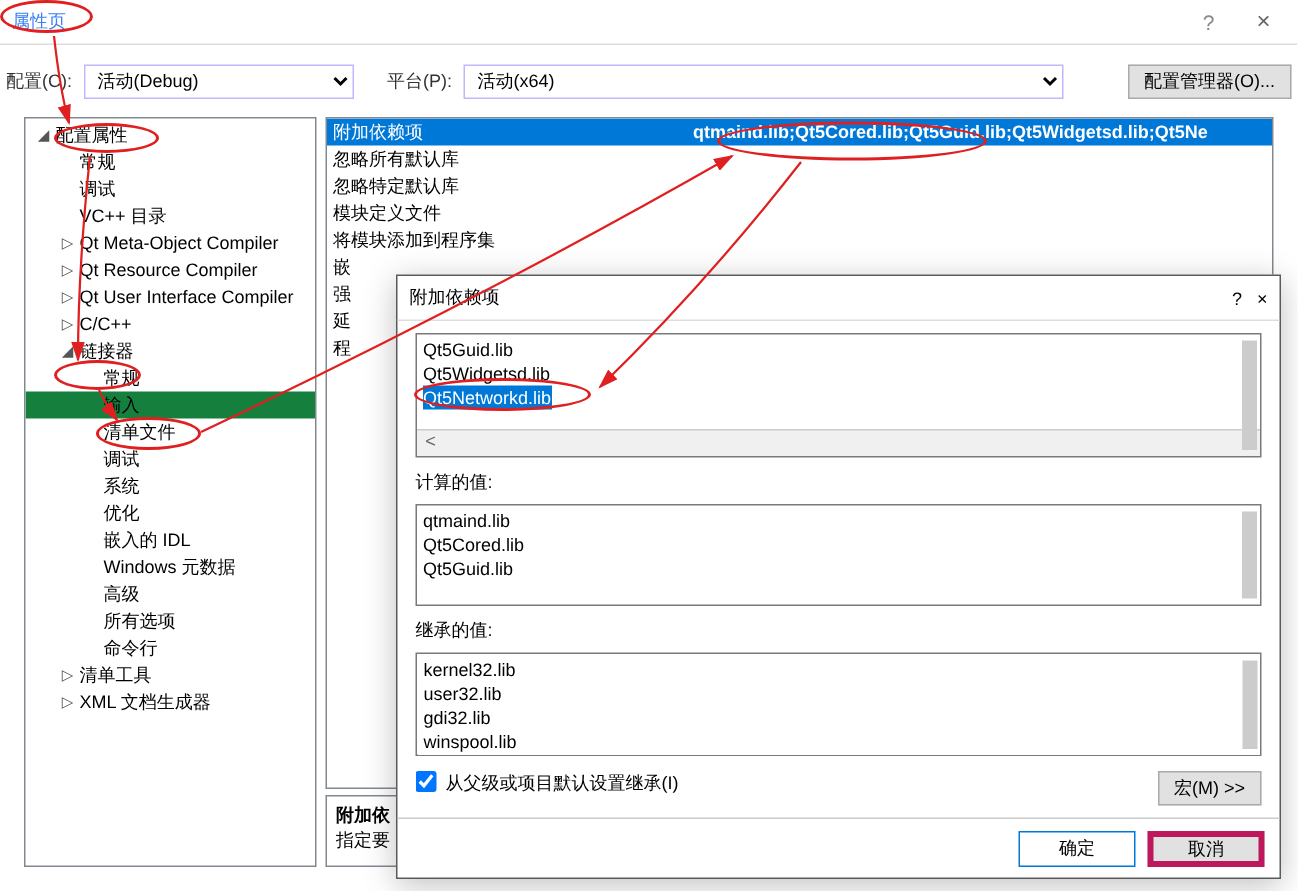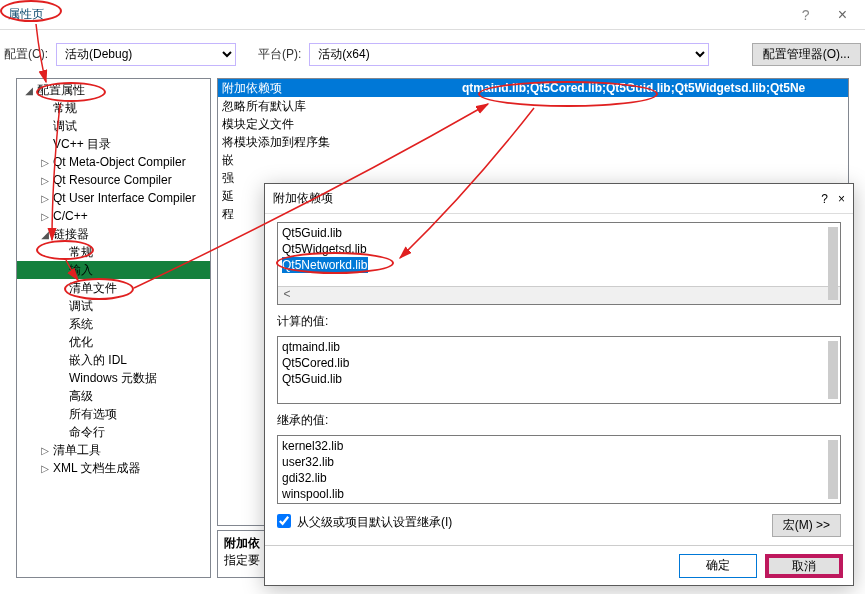--- a/index.html
+++ b/index.html
@@ -1,19 +1,19 @@
 <!DOCTYPE html>
 <html><head>
   <meta charset="utf-8">
   <style>
     * { box-sizing: border-box; margin: 0; padding: 0; font-family: "Microsoft YaHei", "Segoe UI", sans-serif; font-size: 12px; }
     body { background: #fff; width: 865px; height: 594px; position: relative; overflow: hidden; }
 
     .titlebar { height: 30px; border-bottom: 1px solid #ddd; display: flex; align-items: center; padding: 0 8px; justify-content: space-between; }
-    .titlebar .title { color: #0c4a6e; }
+    .titlebar .title { color: #3b82f6; }
     .titlebar .controls { display: flex; align-items: center; gap: 10px; }
     .titlebar .help-q { color: #888; font-size: 14px; padding: 2px 8px; cursor: pointer; }
     .titlebar .close-x { color: #666; font-size: 16px; padding: 2px 10px; cursor: pointer; }
 
     .toprow { height: 32px; display: flex; align-items: center; padding: 0 4px; gap: 8px; margin-top: 8px; }
     .toprow label { color: #333; }
     .toprow select { height: 23px; border: 1px solid #c4b5fd; background: #fff; padding: 0 4px; }
     .toprow .spacer { width: 6px; }
 
     .btn { height: 23px; border: 1px solid #aaa; background: #e1e1e1; padding: 0 10px; cursor: pointer; }
@@ -199,20 +199,24 @@
     <div class="grid" id="grid">
         <div class="gridrow sel">
           <div class="k">附加依赖项</div>
           <div class="v">qtmaind.lib;Qt5Cored.lib;Qt5Guid.lib;Qt5Widgetsd.lib;Qt5Ne</div>
         </div>
         <div class="gridrow">
           <div class="k">忽略所有默认库</div>
           <div class="v"></div>
         </div>
         <div class="gridrow">
+          <div class="k">忽略特定默认库</div>
+          <div class="v"></div>
+        </div>
+        <div class="gridrow">
           <div class="k">模块定义文件</div>
           <div class="v"></div>
         </div>
         <div class="gridrow">
           <div class="k">将模块添加到程序集</div>
           <div class="v"></div>
         </div>
         <div class="gridrow">
           <div class="k">嵌</div>
           <div class="v"></div>

